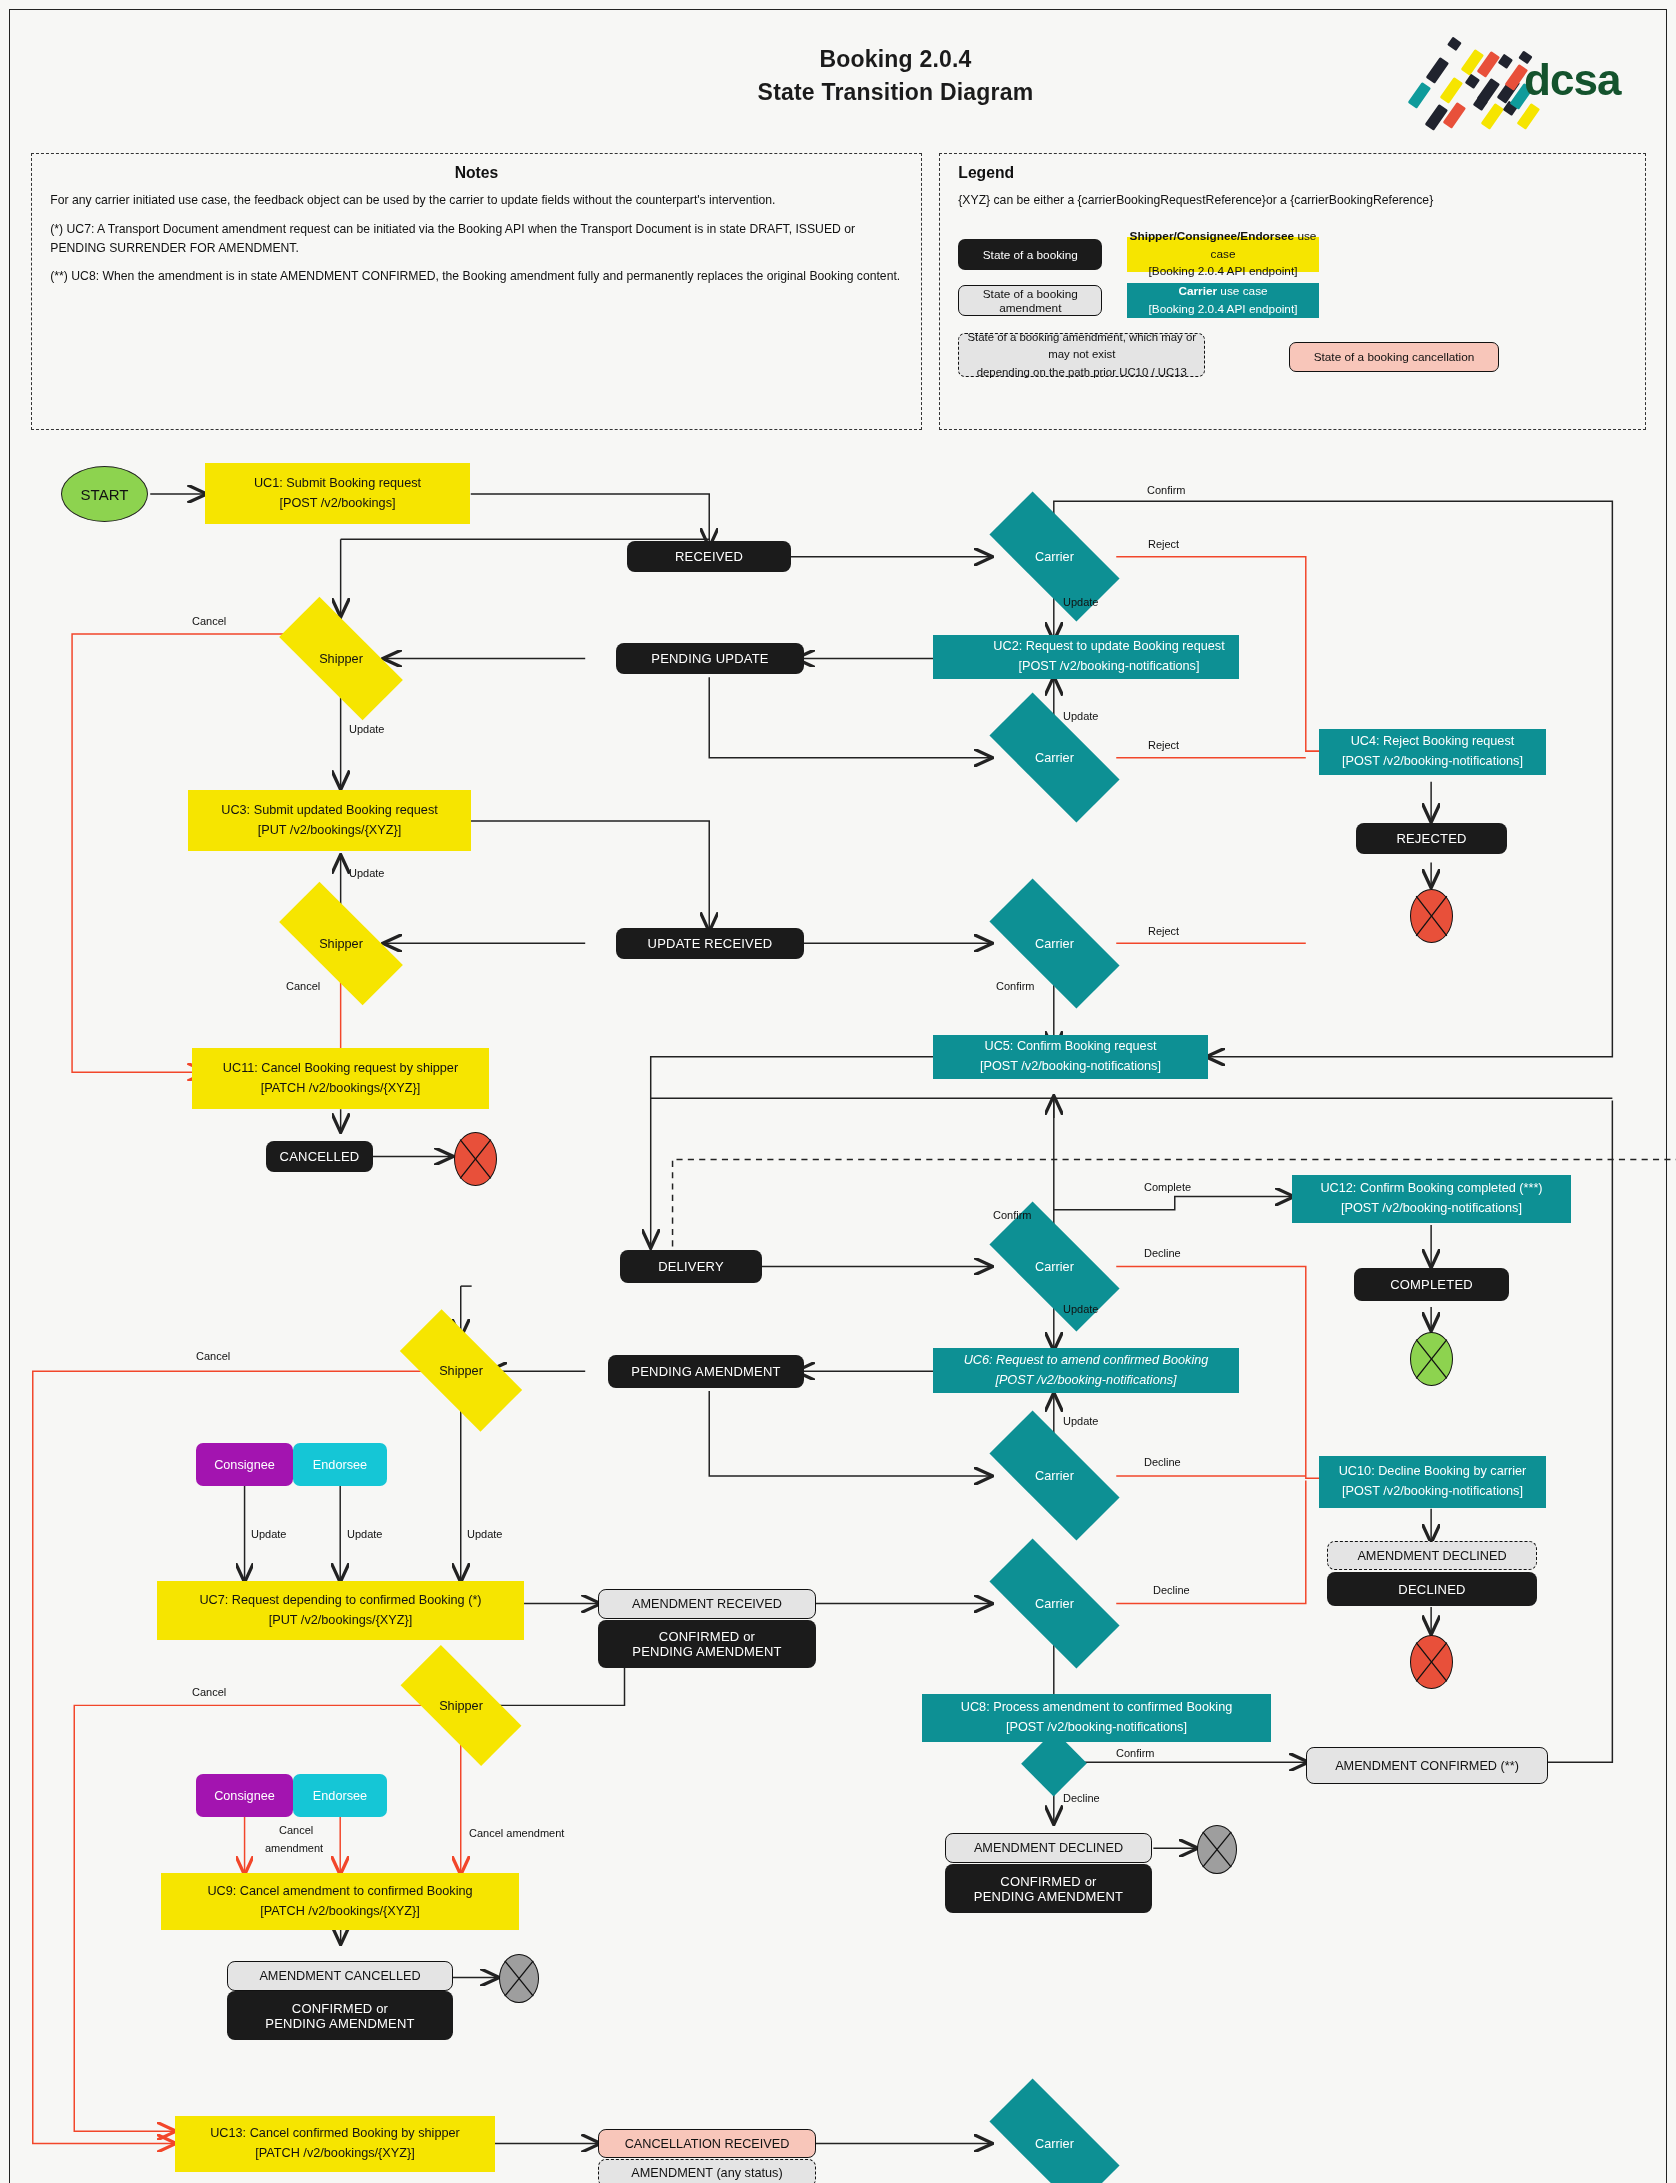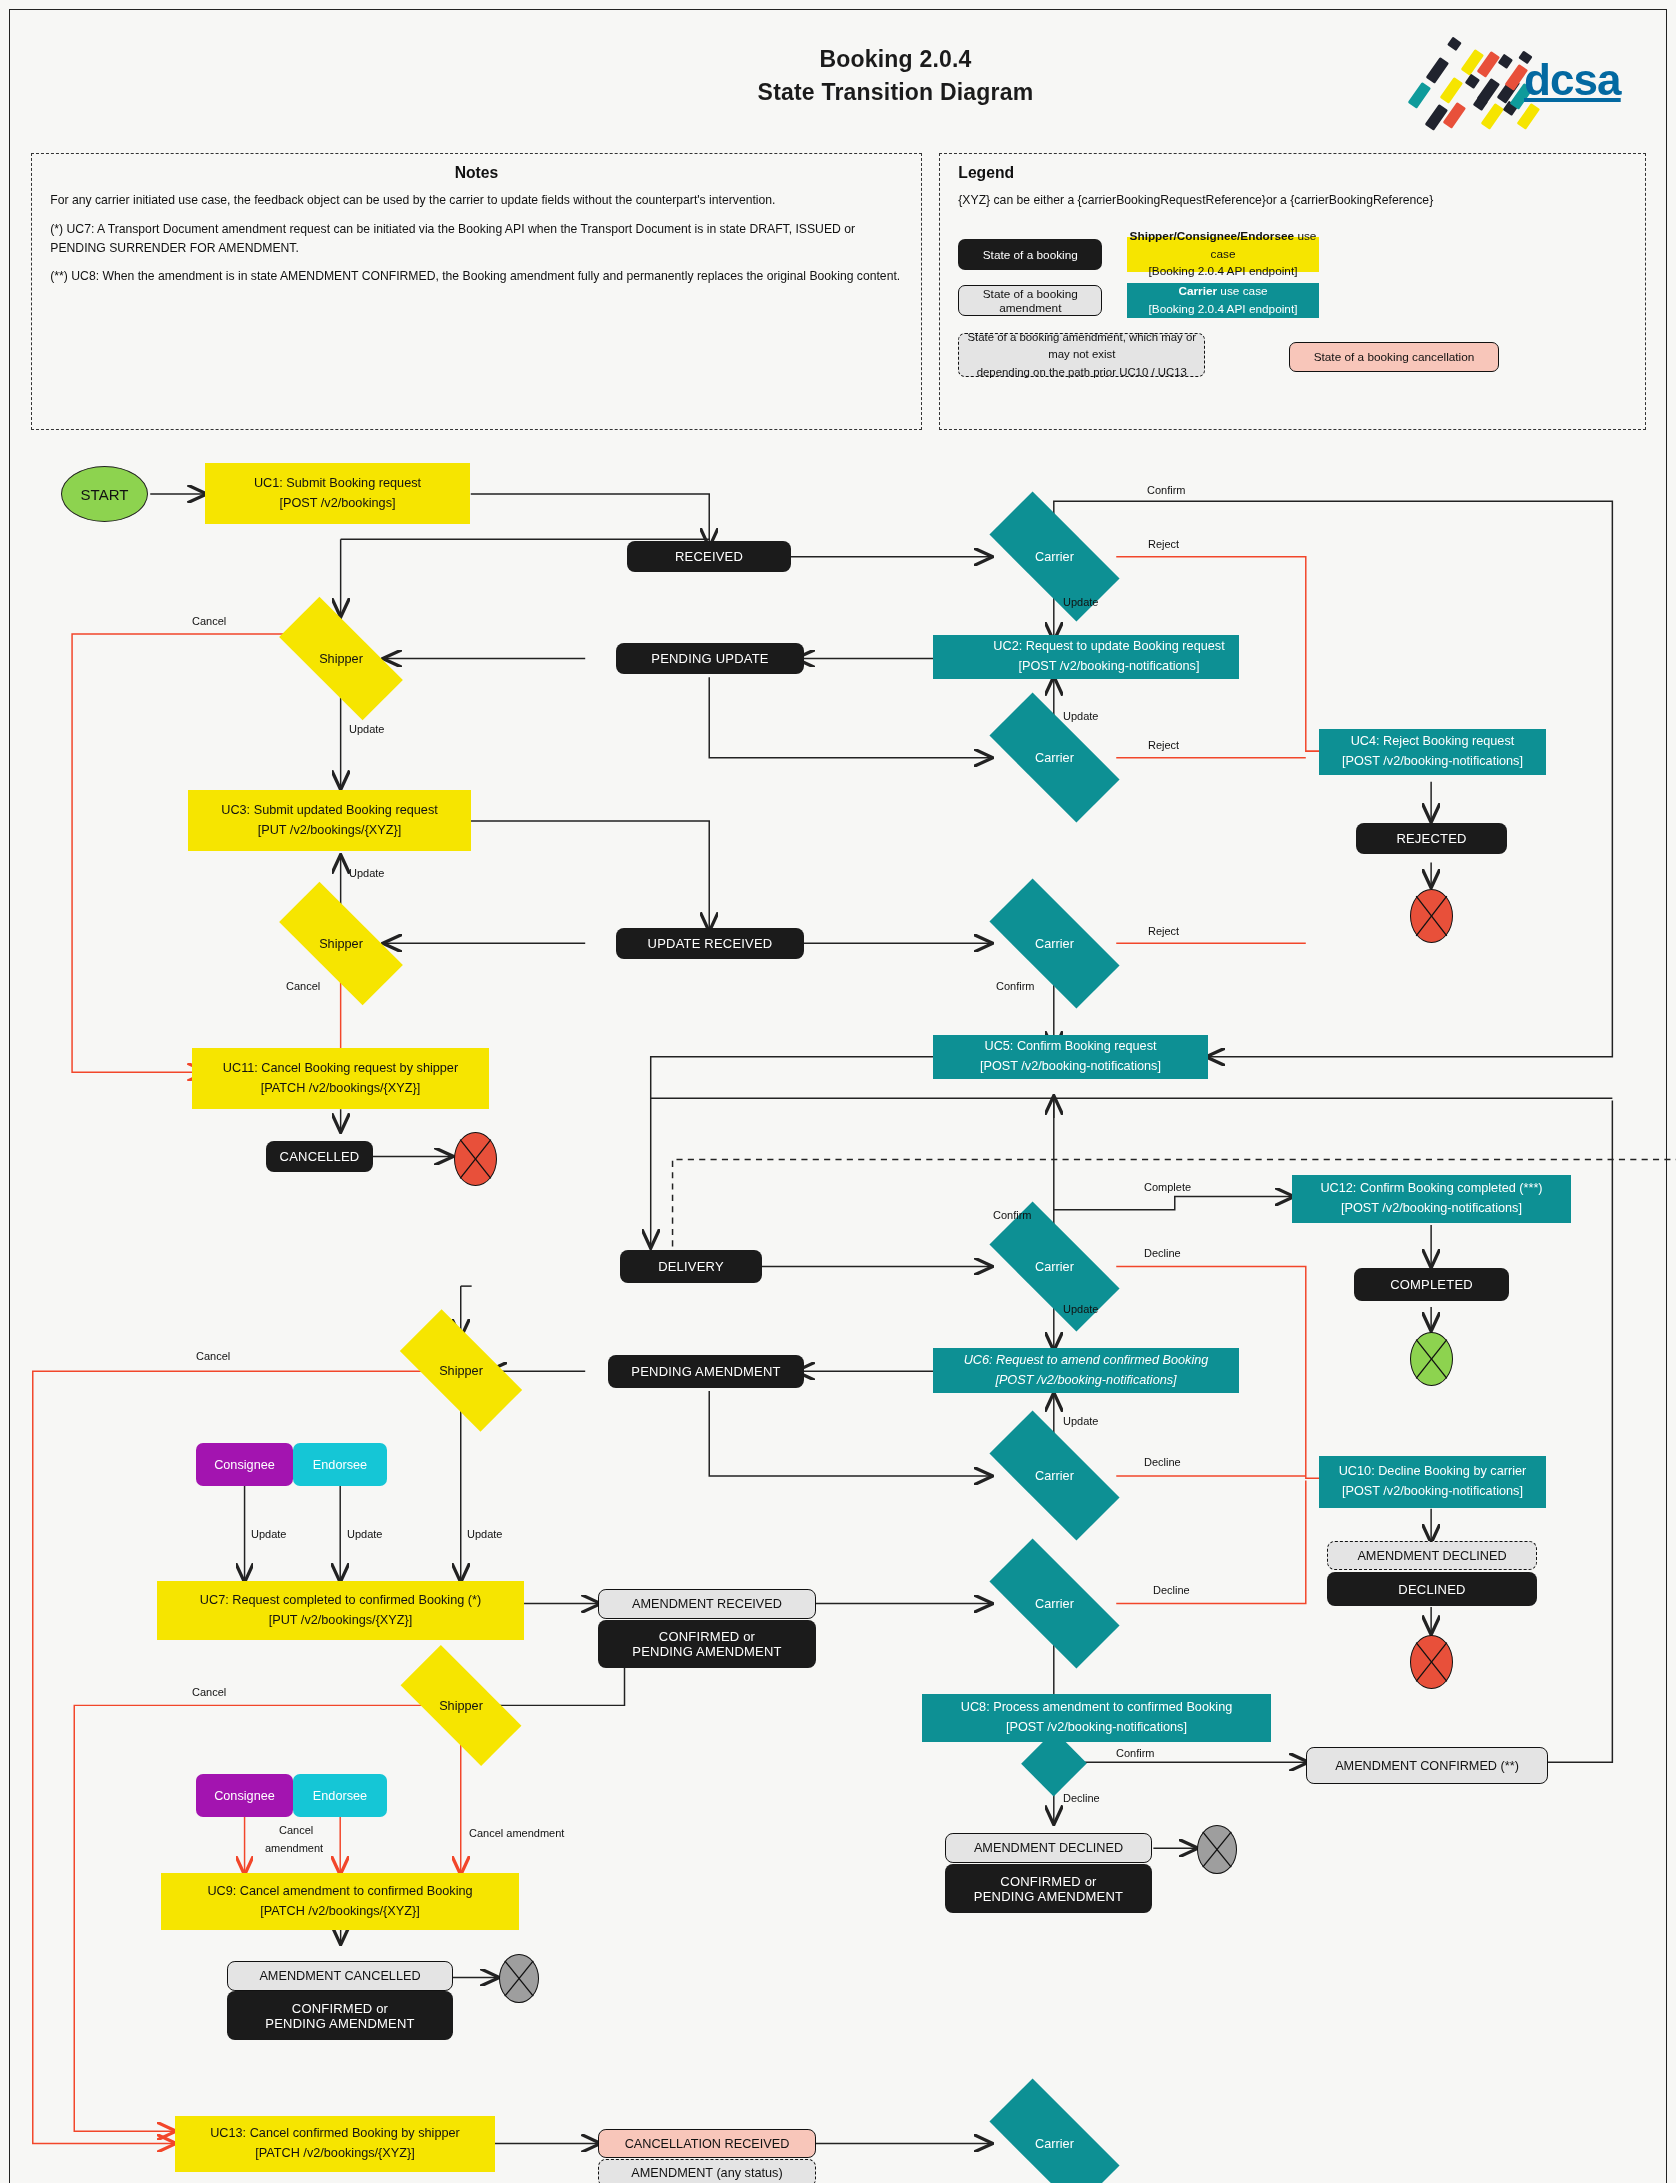--- a/index.html
+++ b/index.html
@@ -5,21 +5,21 @@
   html,body{margin:0;padding:0;background:#ffffff;}
   body{font-family:"Liberation Sans",sans-serif;}
   #page{position:relative;width:1677px;height:2536px;background:#f7f7f5;overflow:hidden;}
   #frame{position:absolute;left:8.7px;top:8.7px;width:1658px;height:2516px;border:1.3px solid #222;background:#f7f7f5;box-sizing:border-box;}
 
   
   .title{position:absolute;left:699px;top:46px;width:393px;text-align:center;font-weight:bold;font-size:23px;color:#1b1b1b;letter-spacing:0.2px;}
   .title2{position:absolute;left:699px;top:79px;width:393px;text-align:center;font-weight:bold;font-size:23px;color:#1b1b1b;letter-spacing:0.2px;}
 
   .logo{position:absolute;left:1397px;top:35px;width:245px;height:83px;}
-  .logo-word{position:absolute;left:127px;top:19.6px;font-size:44px;font-weight:600;color:#0369a1;letter-spacing:-0.9px;text-decoration:underline;}
+  .logo-word{position:absolute;left:127px;top:19.6px;font-size:44px;font-weight:600;color:#14532d;letter-spacing:-0.9px;}
   .dash{position:absolute;width:11.4px;height:24.5px;transform:rotate(35deg);border-radius:1.3px;}
 
   
   .panel{position:absolute;border:1.3px dashed #333;background:#f7f7f5;box-sizing:border-box;}
   .panel-title{font-weight:bold;font-size:15.7px;text-align:center;color:#111;margin-top:9.6px;}
   .note-p{font-size:12.2px;line-height:1.55;color:#111;margin:9.6px 18.3px 0 18.3px;}
 
   .legend-line{font-size:12.2px;color:#111;margin:11.4px 18.3px 0 18.3px;}
   .lg-chip{position:absolute;box-sizing:border-box;display:flex;flex-direction:column;align-items:center;justify-content:center;text-align:center;}
   .lg-black{background:#1b1b1b;color:#fff;border-radius:7px;font-size:11.8px;}
@@ -451,21 +451,21 @@
 </div>
 
 <div class="node n-actor n-consignee" style="left:196px;top:1443px;width:97px;height:43px;">
   <span>Consignee</span>
 </div>
 <div class="node n-actor n-endorsee" style="left:293px;top:1443px;width:94px;height:43px;">
   <span>Endorsee</span>
 </div>
 
 <div class="node n-uc-y" style="left:157px;top:1581px;width:367px;height:59px;">
-  <span>UC7: Request completed to confirmed Booking (*)</span>
+  <span>UC7: Request depending to confirmed Booking (*)</span>
   <span>[PUT /v2/bookings/{XYZ}]</span>
 </div>
 
 <div class="node n-amend" style="left:598px;top:1589px;width:218px;height:30px;">
   <span>AMENDMENT RECEIVED</span>
 </div>
 
 <div class="node n-state" style="left:598px;top:1620px;width:218px;height:48px;">
   <span>CONFIRMED or</span>
   <span>PENDING AMENDMENT</span>

